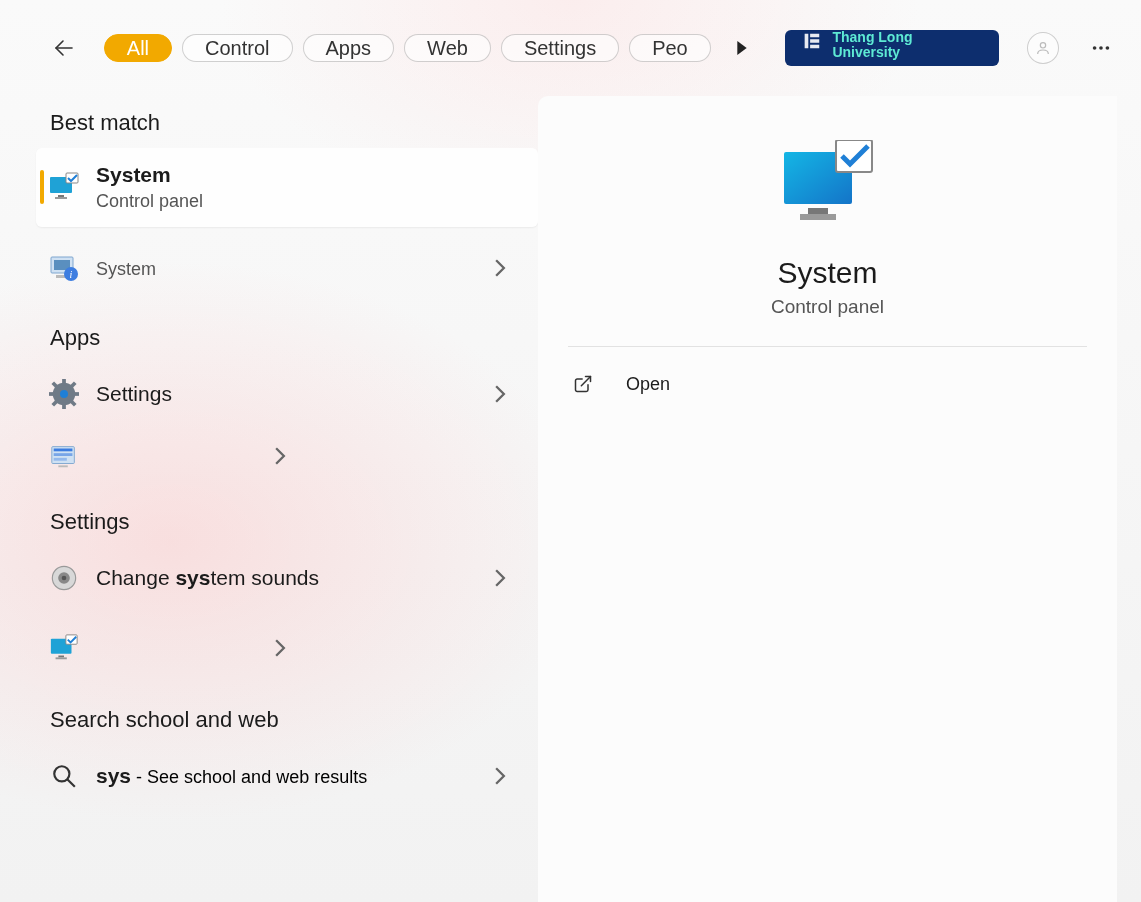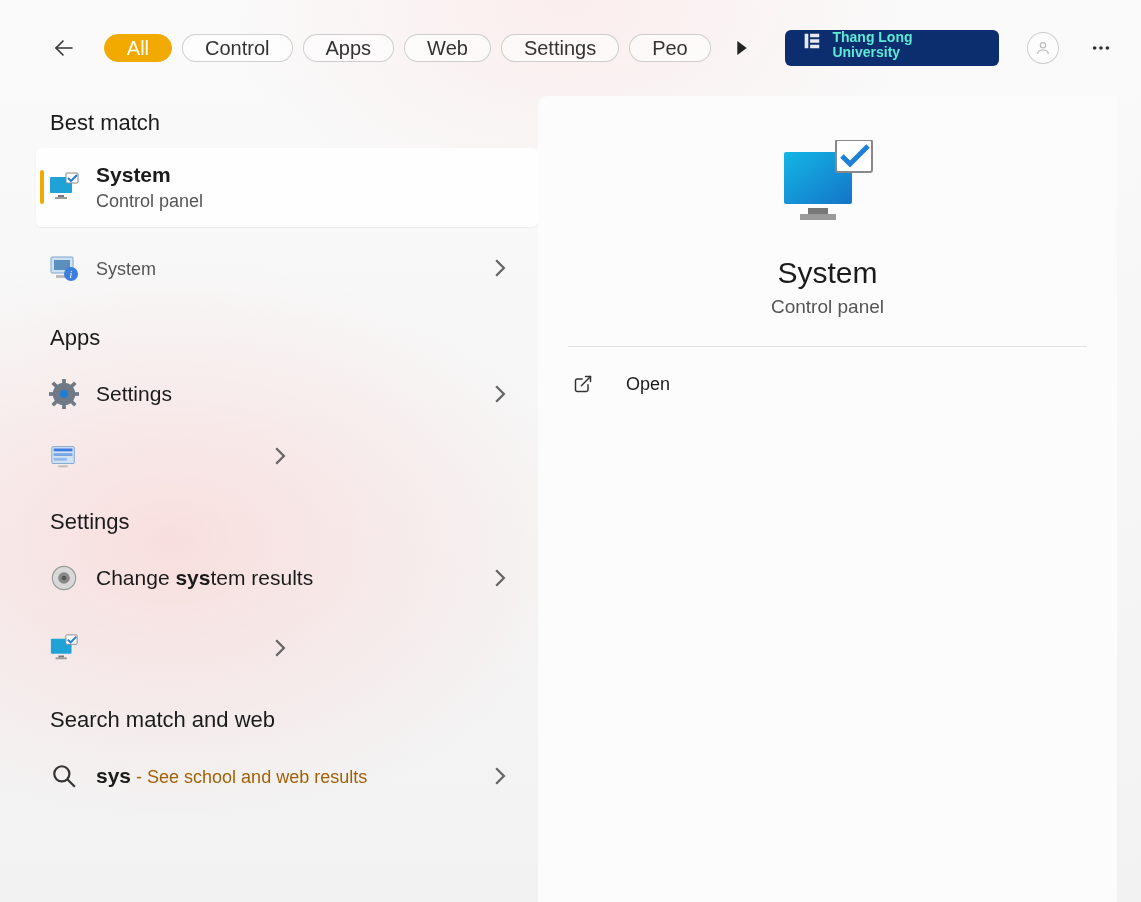--- a/index.html
+++ b/index.html
@@ -135,21 +135,21 @@
   }
   .result.selected .marker { background: #f2a900; }
   .result.selected .title { font-weight: 600; }
 
   .result.selected { grid-template-columns: 12px 32px 1fr 40px; }
 
   .result.plain { margin-left: 0; }
 
   .hl { font-weight: 700; margin-top: 32px; }
 
-  .webrow .sub { color:#a16207; font-size:18px; display:inline; }
+  .webrow .sub { color:#000000; font-size:18px; display:inline; }
   .webrow .title { display:inline; }
 
   
   .hero {
     display: flex; flex-direction: column; align-items: center;
     padding-bottom: 28px;
     border-bottom: 1px solid rgba(0,0,0,0.1);
   }
   .hero-icon { width: 96px; height: 96px; display:flex; align-items:center; justify-content:center; margin-bottom: 24px; }
   .hero-title { font-size: 30px; font-weight: 400; }
@@ -324,21 +324,21 @@
     <div class="result plain">
       <div class="marker"></div>
       <div class="icon">
         <svg width="28" height="28" viewBox="0 0 24 24">
             <circle cx="12" cy="12" r="10" fill="#d8d8d8" stroke="#999"></circle>
             <circle cx="12" cy="12" r="5" fill="#888"></circle>
             <circle cx="12" cy="12" r="2" fill="#555"></circle>
           </svg>
       </div>
       <div class="labels">
-          <div class="title"><span>Change </span><span class="hl">sys</span><span>tem results</span></div>
+          <div class="title"><span>Change </span><span class="hl">sys</span><span>tem sounds</span></div>
         </div>
       <div class="chev">
           <svg width="12" height="18" viewBox="0 0 8 14" fill="none" stroke="#666" stroke-width="1.8">
             <polyline points="1,1 7,7 1,13"></polyline>
           </svg>
         </div>
     </div>
 
     <div class="result plain" style="min-height:78px">
       <div class="marker"></div>
@@ -351,21 +351,21 @@
             <polyline points="20,7 23,10 29,4" fill="none" stroke="#1f7fd6" stroke-width="2"></polyline>
           </svg>
       </div>
       <div class="chev">
           <svg width="12" height="18" viewBox="0 0 8 14" fill="none" stroke="#666" stroke-width="1.8">
             <polyline points="1,1 7,7 1,13"></polyline>
           </svg>
         </div>
     </div>
 
-    <div class="section-title" style="padding-top:20px">Search match and web</div>
+    <div class="section-title" style="padding-top:20px">Search school and web</div>
 
     <div class="result plain webrow">
       <div class="marker"></div>
       <div class="icon">
         <svg width="26" height="26" viewBox="0 0 24 24" fill="none" stroke="#333" stroke-width="2">
             <circle cx="10" cy="10" r="7"></circle>
             <line x1="15" y1="15" x2="22" y2="22"></line>
           </svg>
       </div>
       <div class="labels">

